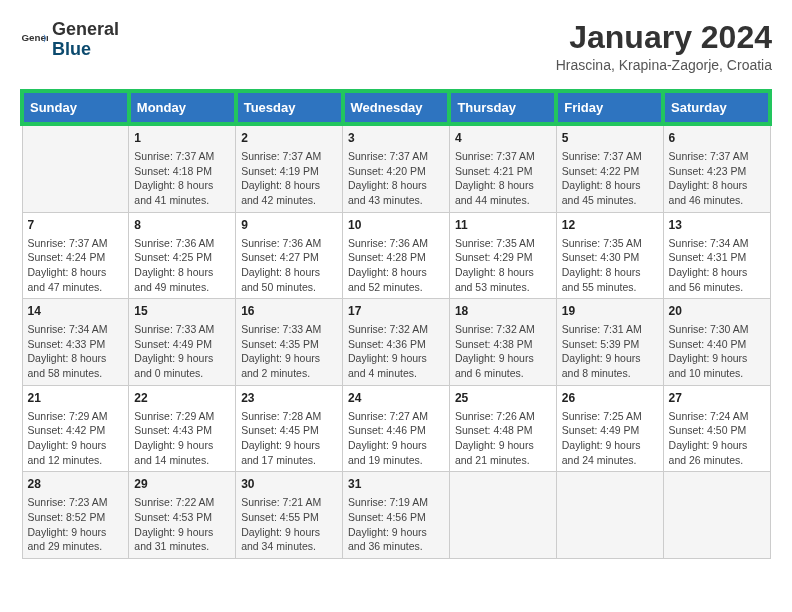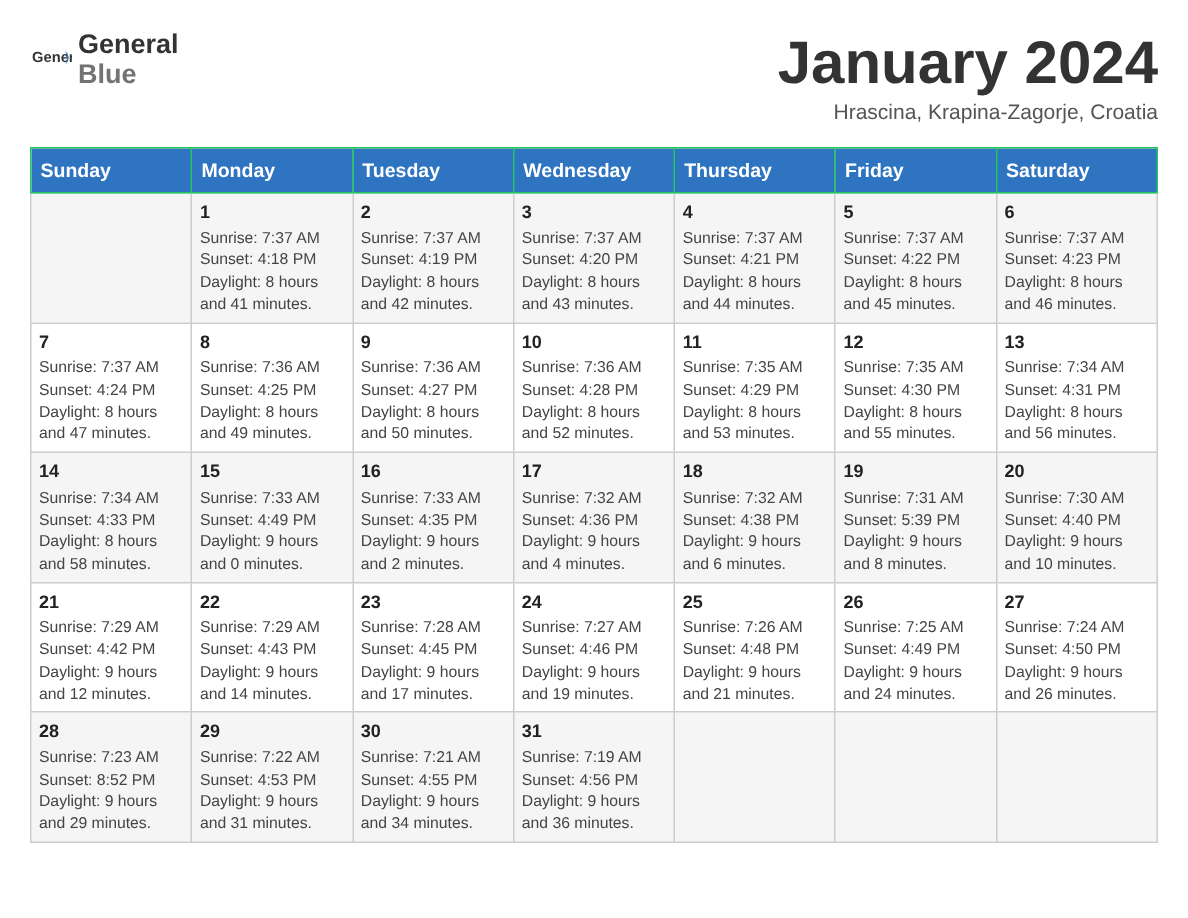--- a/index.html
+++ b/index.html
@@ -28,21 +28,21 @@
       line-height: 1.1;
     }
     .logo-icon {
       width: 28px;
       height: 28px;
     }
     .title-block {
       text-align: right;
     }
     .month-title {
-      font-size: 40px;
+      font-size: 32px;
       font-weight: bold;
       color: #333;
       line-height: 1.1;
     }
     .location {
       font-size: 14px;
       color: #555;
       margin-top: 2px;
     }
     table {
@@ -50,21 +50,21 @@
       border-collapse: collapse;
       font-size: 11px;
     }
     thead tr th {
       background-color: #2e74c0;
       color: #fff;
       padding: 7px 6px;
       text-align: left;
       font-size: 13px;
       font-weight: bold;
-      border: 1px solid #22c55e;
+      border: 4px solid #22c55e;
     }
     tbody tr td {
       border: 1px solid #ccc;
       vertical-align: top;
       padding: 4px 5px;
       width: calc(100% / 7);
       min-height: 80px;
       color: #444;
       font-size: 10.5px;
       line-height: 1.4;
@@ -91,21 +91,21 @@
 <body>
 
 <div class="header">
   <div class="logo">
     <svg class="logo-icon" viewBox="0 0 40 40" xmlns="http://www.w3.org/2000/svg">
       <text x="2" y="22" font-size="14" font-weight="bold" fill="#333">General</text>
       <path d="M30 8 Q38 14 34 24 Q38 20 36 14 Z" fill="#2e74c0"></path>
     </svg>
     <div class="logo-text">
       <div>General</div>
-      <div style="color:#737373;">Blue</div>
+      <div style="color:#0c4a6e;">Blue</div>
     </div>
   </div>
   <div class="title-block">
     <div class="month-title">January 2024</div>
     <div class="location">Hrascina, Krapina-Zagorje, Croatia</div>
   </div>
 </div>
 
 <table>
   <thead>

